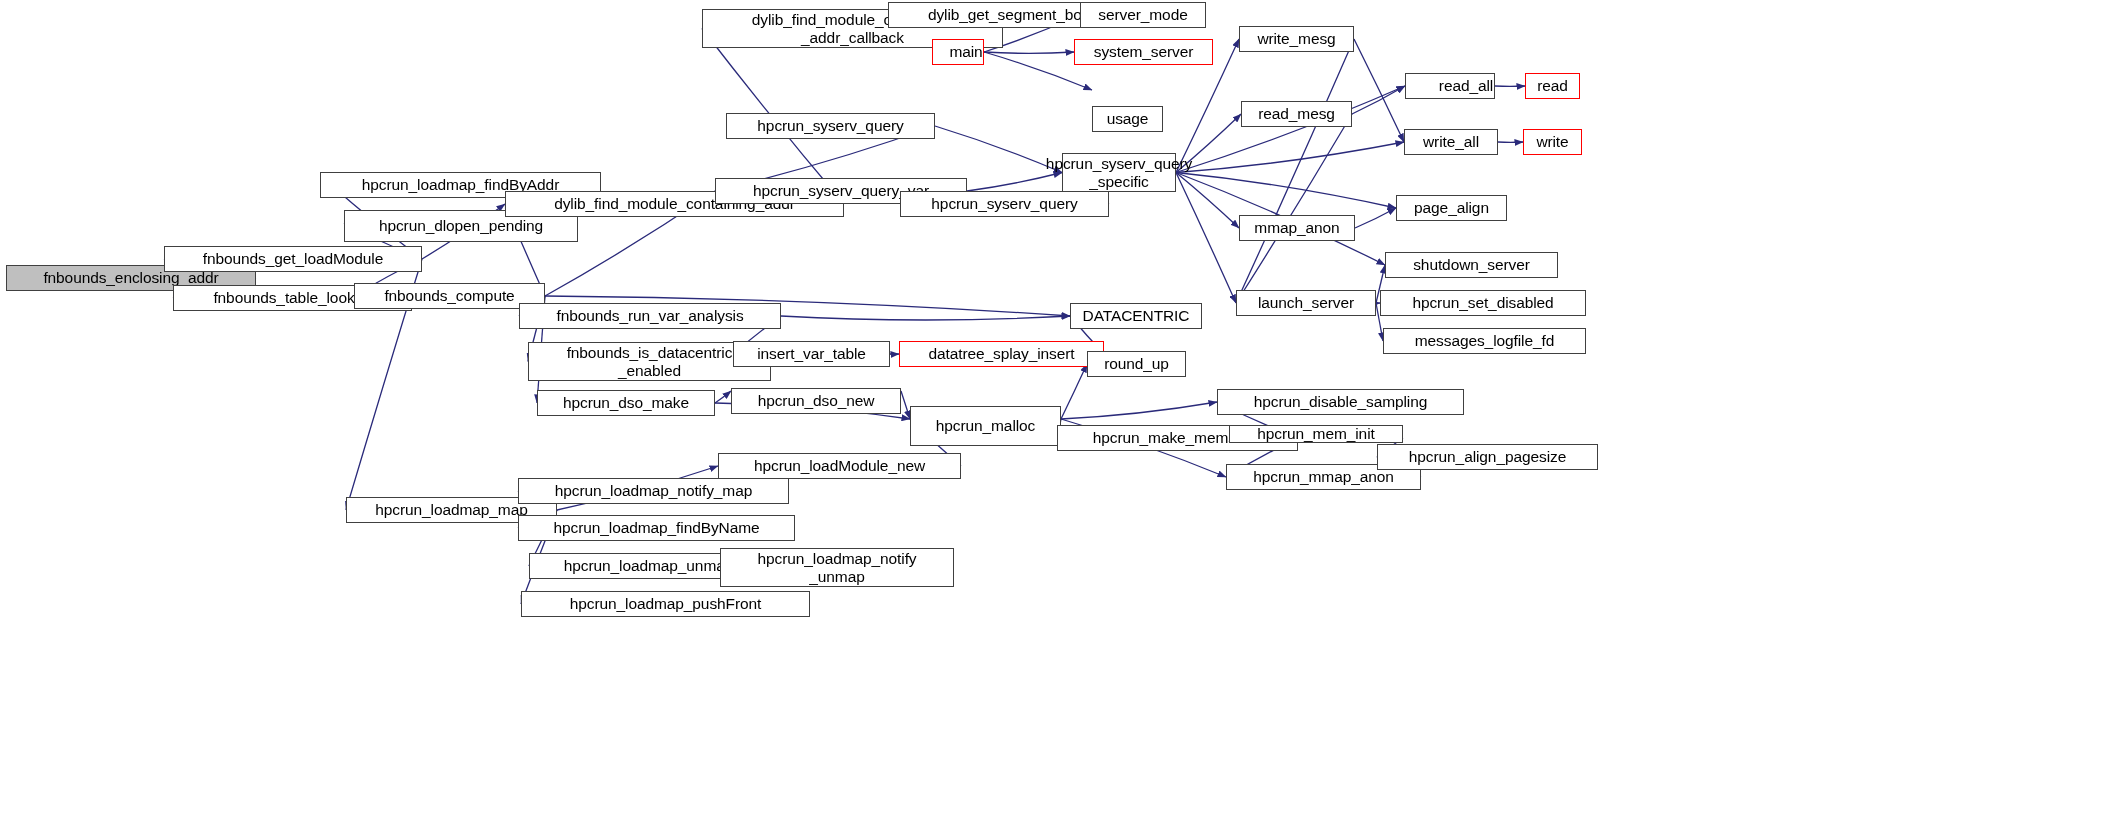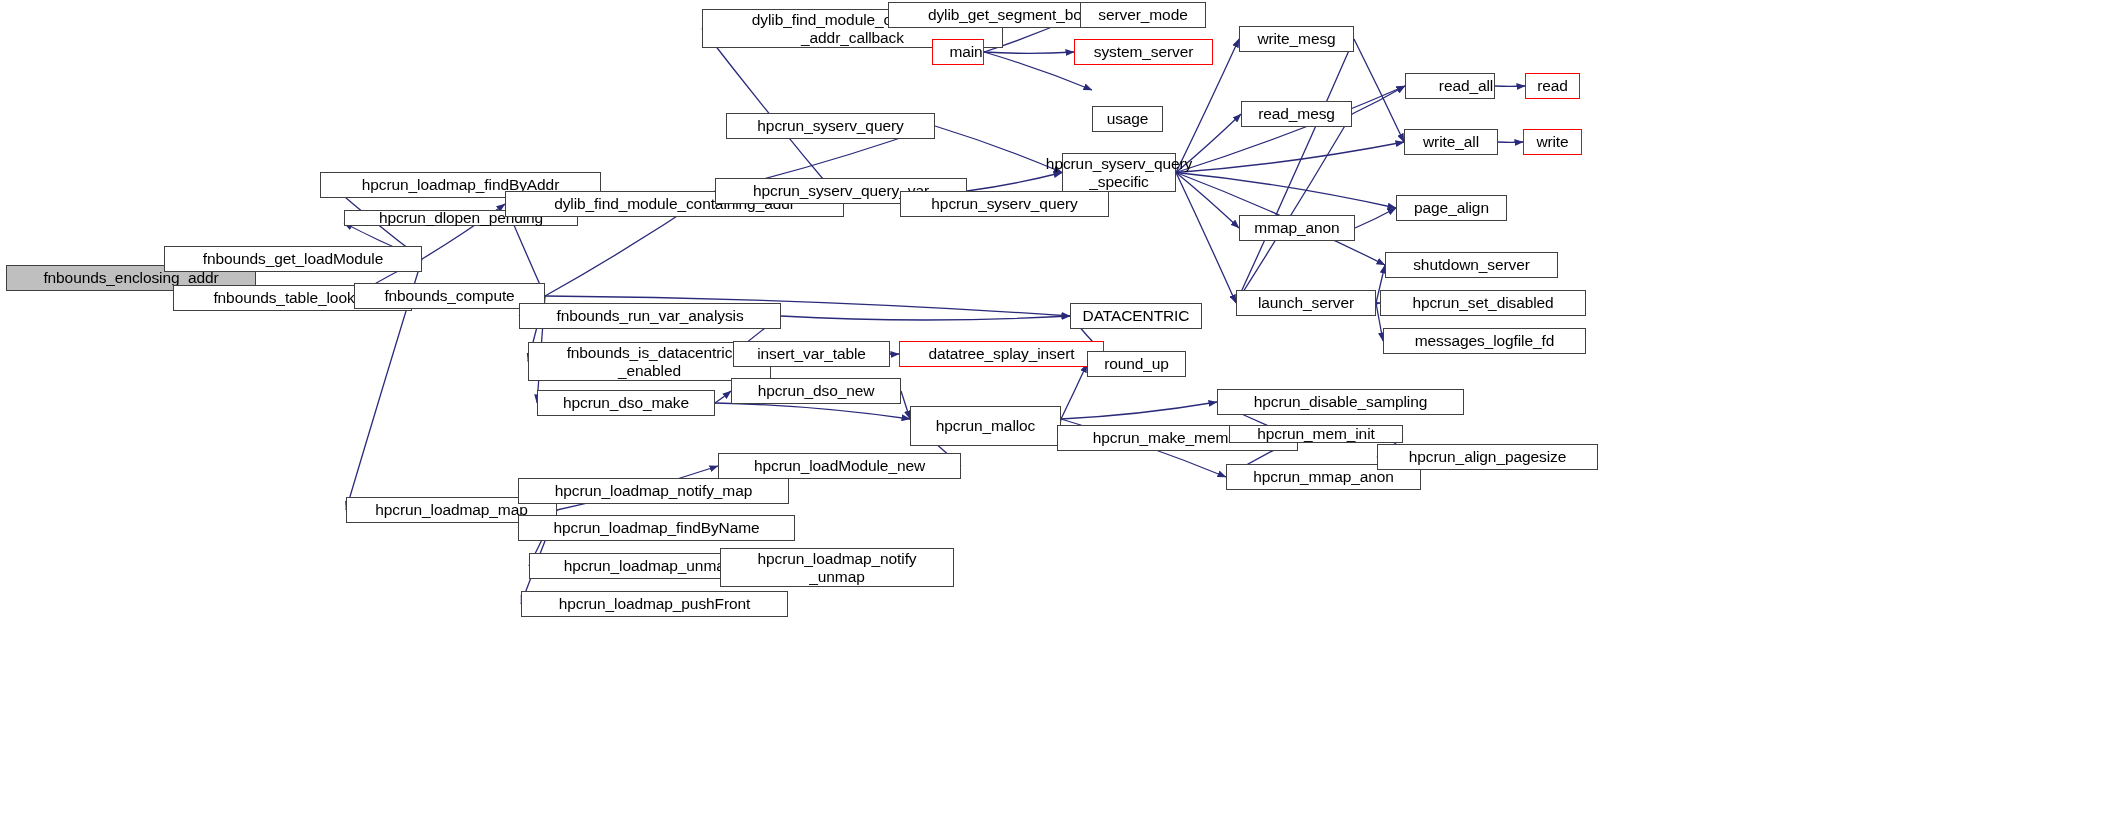--- a/index.html
+++ b/index.html
@@ -122,38 +122,38 @@
         <path d="M 1298 438 Q 1262 455.34 1226 477" stroke="#2a2a7a" stroke-width="1.3" fill="none" marker-end="url(#arrowhead)"></path>
         <path d="M 1403 438 Q 1390 446.72 1377 457" stroke="#2a2a7a" stroke-width="1.3" fill="none" marker-end="url(#arrowhead)"></path>
         <path d="M 1421 477 Q 1399 468.32 1377 457" stroke="#2a2a7a" stroke-width="1.3" fill="none" marker-end="url(#arrowhead)"></path>
       </g>
   </svg>
   <div id="nodes-group">
       <div class="node highlight" style="left: 6px; top: 265px; width: 250px; height: 26px;">fnbounds_enclosing_addr</div>
       <div class="node" style="left: 164px; top: 246px; width: 258px; height: 26px;">fnbounds_get_loadModule</div>
       <div class="node" style="left: 173px; top: 285px; width: 239px; height: 26px;">fnbounds_table_lookup</div>
       <div class="node" style="left: 320px; top: 172px; width: 281px; height: 26px;">hpcrun_loadmap_findByAddr</div>
-      <div class="node" style="left: 344px; top: 210px; width: 234px; height: 16px;">hpcrun_dlopen_pending</div>
+      <div class="node" style="left: 344px; top: 210px; width: 234px; height: 32px;">hpcrun_dlopen_pending</div>
       <div class="node" style="left: 354px; top: 283px; width: 191px; height: 26px; text-align: right;">fnbounds_compute</div>
       <div class="node" style="left: 346px; top: 497px; width: 211px; height: 26px;">hpcrun_loadmap_map</div>
       <div class="node" style="left: 505px; top: 191px; width: 339px; height: 26px;">dylib_find_module_containing_addr</div>
       <div class="node" style="left: 519px; top: 303px; width: 262px; height: 26px;">fnbounds_run_var_analysis</div>
       <div class="node" style="left: 528px; top: 342px; width: 243px; height: 39px;">fnbounds_is_datacentric
 _enabled</div>
       <div class="node" style="left: 537px; top: 390px; width: 178px; height: 26px;">hpcrun_dso_make</div>
       <div class="node" style="left: 518px; top: 478px; width: 271px; height: 26px;">hpcrun_loadmap_notify_map</div>
       <div class="node" style="left: 518px; top: 515px; width: 277px; height: 26px;">hpcrun_loadmap_findByName</div>
       <div class="node" style="left: 529px; top: 553px; width: 239px; height: 26px;">hpcrun_loadmap_unmap</div>
-      <div class="node" style="left: 521px; top: 591px; width: 267px; height: 26px;">hpcrun_loadmap_pushFront</div>
+      <div class="node" style="left: 521px; top: 591px; width: 289px; height: 26px;">hpcrun_loadmap_pushFront</div>
       <div class="node" style="left: 702px; top: 9px; width: 301px; height: 39px;">dylib_find_module_containing
 _addr_callback</div>
       <div class="node" style="left: 726px; top: 113px; width: 209px; height: 26px;">hpcrun_syserv_query</div>
       <div class="node" style="left: 715px; top: 178px; width: 252px; height: 26px;">hpcrun_syserv_query_var</div>
       <div class="node" style="left: 733px; top: 341px; width: 157px; height: 26px;">insert_var_table</div>
-      <div class="node" style="left: 731px; top: 378px; width: 170px; height: 26px;">hpcrun_dso_new</div>
+      <div class="node" style="left: 731px; top: 388px; width: 170px; height: 26px;">hpcrun_dso_new</div>
       <div class="node" style="left: 718px; top: 453px; width: 243px; height: 26px;">hpcrun_loadModule_new</div>
       <div class="node" style="left: 720px; top: 548px; width: 234px; height: 39px;">hpcrun_loadmap_notify
 _unmap</div>
       <div class="node" style="left: 900px; top: 191px; width: 209px; height: 26px;">hpcrun_syserv_query</div>
       <div class="node red" style="left: 899px; top: 341px; width: 205px; height: 26px;">datatree_splay_insert</div>
       <div class="node" style="left: 910px; top: 406px; width: 151px; height: 40px;">hpcrun_malloc</div>
       <div class="node" style="left: 888px; top: 2px; width: 267px; height: 26px;">dylib_get_segment_bounds</div>
       <div class="node red" style="left: 932px; top: 39px; width: 52px; height: 26px; padding-left: 20px;">main</div>
       <div class="node" style="left: 1062px; top: 153px; width: 114px; height: 39px;">hpcrun_syserv_query
 _specific</div>

